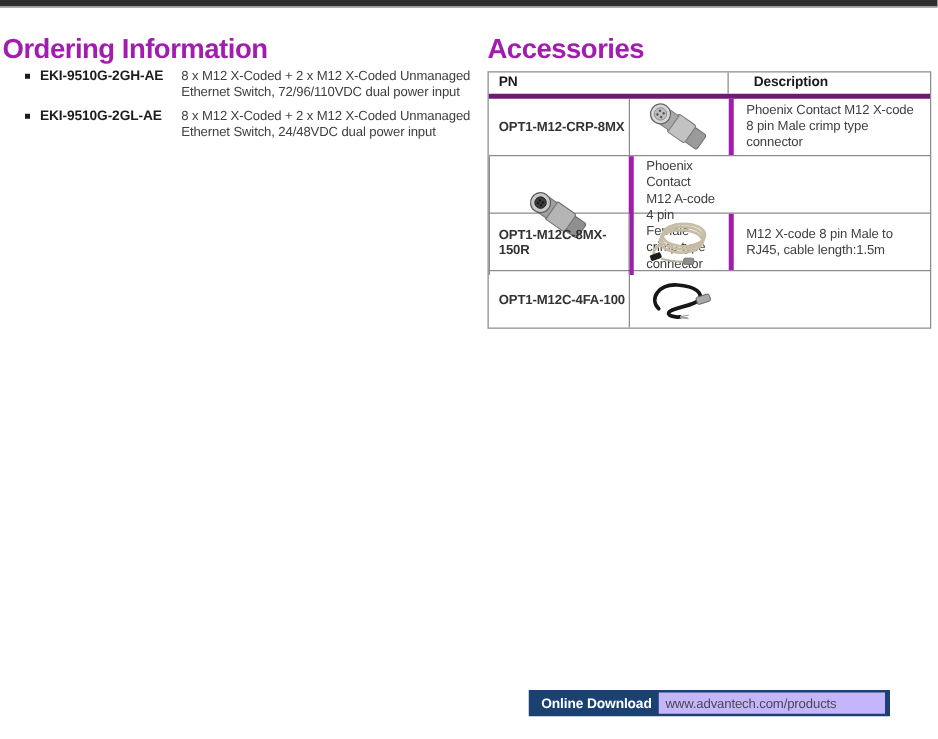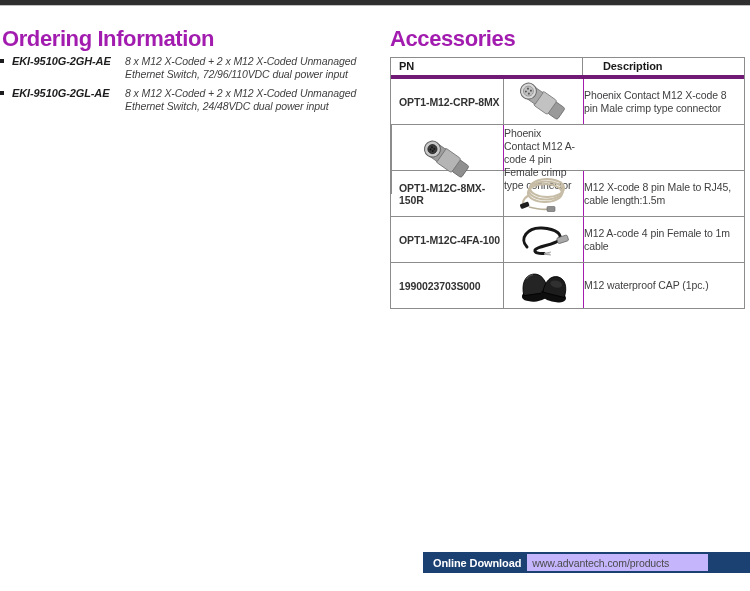--- a/index.html
+++ b/index.html
@@ -6,38 +6,38 @@
   body{
     width:750px;height:591px;position:relative;background:#ffffff;
     font-family:"Liberation Sans", sans-serif;color:#3f3f41;overflow:hidden;
     letter-spacing:-0.1px;
   }
   .top-bar{position:absolute;left:0;top:0;width:750px;height:5px;background:#2f2f2f;border-bottom:1px solid #c2c2c2;}
   .section-title{position:absolute;font-size:22px;font-weight:bold;color:#a21caf;letter-spacing:-0.4px;}
   #ordering-title{left:2px;top:26px;}
   #accessories-title{left:390px;top:26px;}
 
-  .ordering-list{position:absolute;left:0;top:55px;width:370px;font-style:italic;}
+  .ordering-list{position:absolute;left:20px;top:55px;width:370px;}
   .ordering-item{display:grid;grid-template-columns:12px 113px 237px;margin-bottom:6px;}
   .bullet{width:4px;height:4px;background:#1d1d1f;margin-top:4px;}
   .model{font-size:11px;font-weight:bold;color:#1d1d1f;line-height:13px;}
   .model-desc{font-size:10.5px;line-height:13px;color:#3f3f41;}
 
   .acc-table{position:absolute;left:390px;top:57px;width:355px;border:1px solid #8c8c8c;box-sizing:border-box;background:#fff;}
   .acc-header{display:grid;grid-template-columns:191px 162px;height:17px;border-bottom:4px solid #701a75;}
   .acc-header .hcell{font-size:11px;font-weight:bold;color:#1a1a1a;line-height:17px;padding-left:8px;}
   .acc-header .hcell+.hcell{border-left:1px solid #8c8c8c;padding-left:20px;}
   .acc-row{display:grid;grid-template-columns:112px 80px 161px;height:45px;}
   .acc-row + .acc-row{border-top:1px solid #8c8c8c;}
   .cell{display:flex;align-items:center;box-sizing:border-box;}
   .cell-pn{padding-left:8px;font-size:10.5px;color:#333;font-weight:bold;}
   .cell-img{border-left:1px solid #8c8c8c;justify-content:center;}
-  .cell-desc{border-left:1px solid #a21caf;padding:2px 8px 2px 0;font-size:10.5px;line-height:13px;color:#3f3f41;}
+  .cell-desc{border-left:4px solid #a21caf;padding:2px 8px 2px 10px;font-size:10.5px;line-height:13px;color:#3f3f41;}
 
-  .footer-bar{position:absolute;left:423px;top:552px;width:327px;height:21px;background:#1b4173;display:flex;align-items:center;}
+  .footer-bar{position:absolute;left:423px;top:552px;width:289px;height:21px;background:#1b4173;display:flex;align-items:center;}
   .footer-label{color:#ffffff;font-weight:bold;font-size:11px;margin-left:10px;margin-right:6px;white-space:nowrap;}
   .url-box{background:#c4b5fd;width:181px;height:17px;display:flex;align-items:center;}
   .url-text{font-size:10.5px;color:#4a4a4a;padding-left:5px;white-space:nowrap;}
   svg{display:block;}
 </style>
 </head>
 <body>
 
 <div class="top-bar"></div>
 
@@ -127,41 +127,22 @@
       <svg width="62" height="42" viewBox="0 0 62 42">
         <path d="M14,28 C6,20 14,8 29,9 C44,10 50,16 46,21 C42,26 24,27 22,31 C21,33.5 26,35 31,34.5" fill="none" stroke="#161616" stroke-width="3" stroke-linecap="round"></path>
         <rect x="44" y="17.5" width="11" height="6" rx="1.5" transform="rotate(-18 49 20)" fill="#a9a9a9" stroke="#5e5e5e" stroke-width="0.7"></rect>
         <g stroke="#9b9b9b" stroke-width="0.9" fill="none">
           <path d="M31,34.5 L38,33"></path>
           <path d="M31,35.2 L38,36"></path>
           <path d="M31,34.8 L37,35"></path>
         </g>
       </svg>
     </div>
-    <div class="cell cell-desc">M12 A-code 4 pin Female to 1m cable</div>
   </div>
 
-  <div class="acc-row">
-    <div class="cell cell-pn">1990023703S000</div>
-    <div class="cell cell-img">
-      <svg width="62" height="42" viewBox="0 0 62 42">
-        <g transform="rotate(-8 22 24)">
-          <ellipse cx="22" cy="30" rx="14" ry="6.5" fill="#0e0e0e"></ellipse>
-          <path d="M10,29 C9,17 14,9 22,9 C30,9 35,17 34,29 Z" fill="#242424" stroke="#000" stroke-width="0.8"></path>
-          <path d="M15,13 C17,10.5 20,9.5 22,9.5" fill="none" stroke="#555" stroke-width="1"></path>
-        </g>
-        <g transform="rotate(14 42 24)">
-          <ellipse cx="42" cy="31" rx="13" ry="6" fill="#0e0e0e"></ellipse>
-          <path d="M31,30 C30,19 35,11.5 42,11.5 C49,11.5 54,19 53,30 Z" fill="#1d1d1d" stroke="#000" stroke-width="0.8"></path>
-          <ellipse cx="42" cy="19" rx="6" ry="3.5" fill="#303030"></ellipse>
-        </g>
-      </svg>
-    </div>
-    <div class="cell cell-desc">M12 waterproof CAP (1pc.)</div>
-  </div>
 </div>
 
 <div class="footer-bar">
   <span class="footer-label">Online Download</span>
   <span class="url-box">
     <span class="url-text">www.advantech.com/products</span>
   </span>
 </div>
 
 </body></html>

